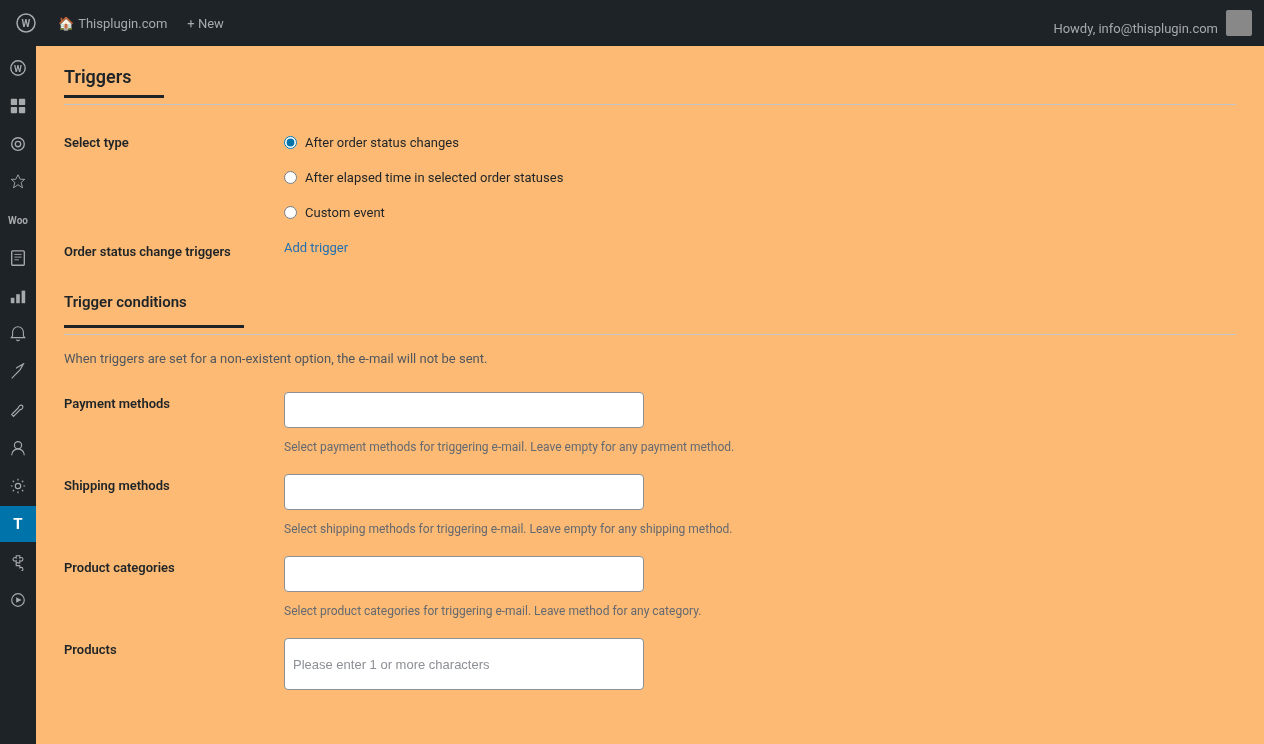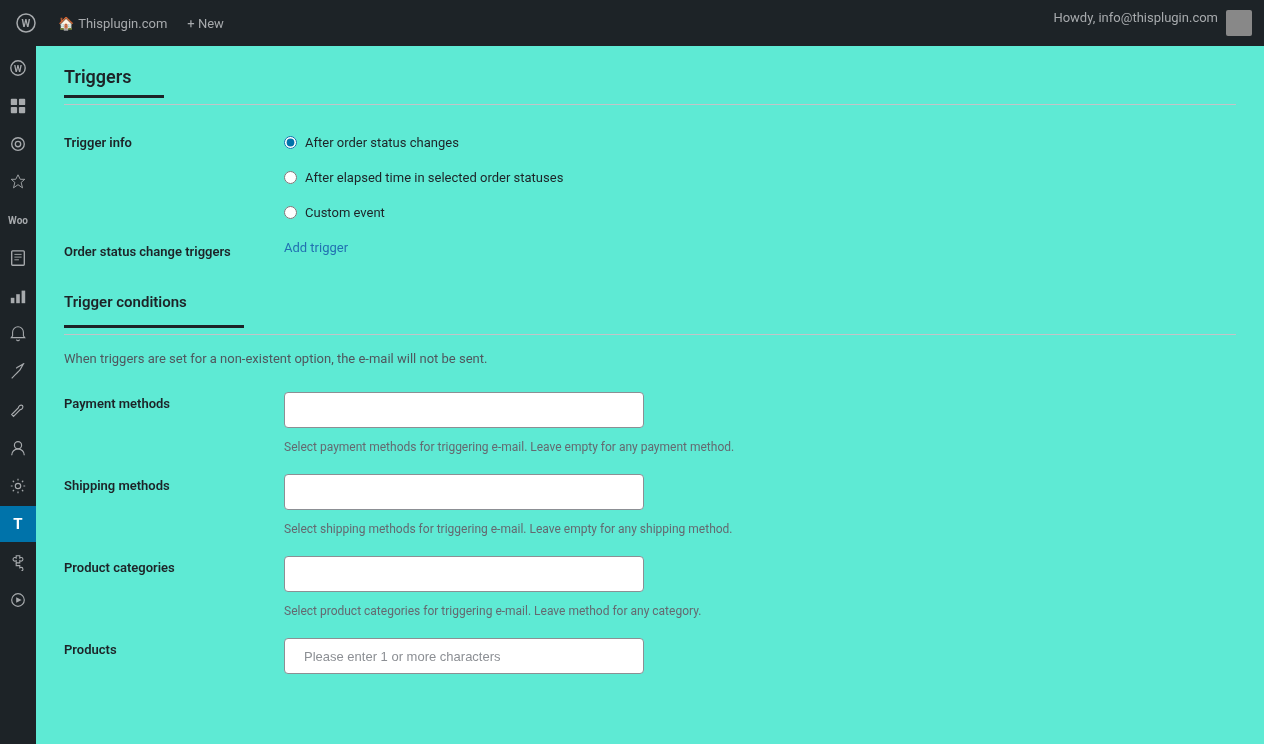--- a/index.html
+++ b/index.html
@@ -27,21 +27,21 @@
     .admin-bar-item {
       display: flex; align-items: center; gap: 4px;
       padding: 0 10px;
       height: 46px;
       color: #a7aaad;
       font-size: 13px;
       cursor: pointer;
     }
     .admin-bar-right {
       margin-left: auto;
-      display: flex; align-items: flex-start;
+      display: flex; align-items: flex-end;
       padding-right: 12px;
       color: #a7aaad;
       font-size: 13px;
       gap: 8px;
     }
     .admin-bar-avatar {
       width: 26px; height: 26px;
       background: #888;
       border-radius: 2px;
       display: inline-block;
@@ -77,21 +77,21 @@
       position: relative;
     }
     .sidebar-icon.active { background: #0073aa; color: #fff; }
     .sidebar-icon svg { width: 18px; height: 18px; fill: currentColor; }
 
     
     .main-content {
       margin-left: 36px;
       padding: 20px 28px;
       flex: 1;
-      background: #5eead4;
+      background: #fdba74;
     }
 
     
     .page-title {
       font-size: 18px;
       font-weight: 600;
       color: #1d2327;
       margin-bottom: 6px;
       border-bottom: 3px solid #1d2327;
       padding-bottom: 8px;
@@ -164,25 +164,25 @@
 
     .field-hint {
       font-size: 12px;
       color: #646970;
       margin-top: 12px;
       max-width: 500px;
     }
 
     .products-input {
       width: 360px;
-      height: 36px;
+      height: 52px;
       border: 1px solid #8c8f94;
       border-radius: 4px;
       background: #fff;
-      padding: 4px 19px;
+      padding: 4px 8px;
       font-size: 13px;
       color: #8c8f94;
     }
     .products-input::placeholder { color: #8c8f94; }
 
     
     .woo-text {
       font-size: 10px;
       font-weight: 700;
       color: #a7aaad;
@@ -307,21 +307,21 @@
   <div class="main-content">
 
     <div>
       <h2 class="page-title">Triggers</h2>
       <hr class="section-divider">
 
       <table class="form-table">
         <tbody>
 
           <tr>
-            <td>Trigger info</td>
+            <td>Select type</td>
             <td>
               <div class="radio-group">
                 <label class="radio-label">
                   <input type="radio" name="trigger_type" checked="" style="">
                   <span>After order status changes</span>
                 </label>
                 <label class="radio-label">
                   <input type="radio" name="trigger_type" style="">
                   <span>After elapsed time in selected order statuses</span>
                 </label>

